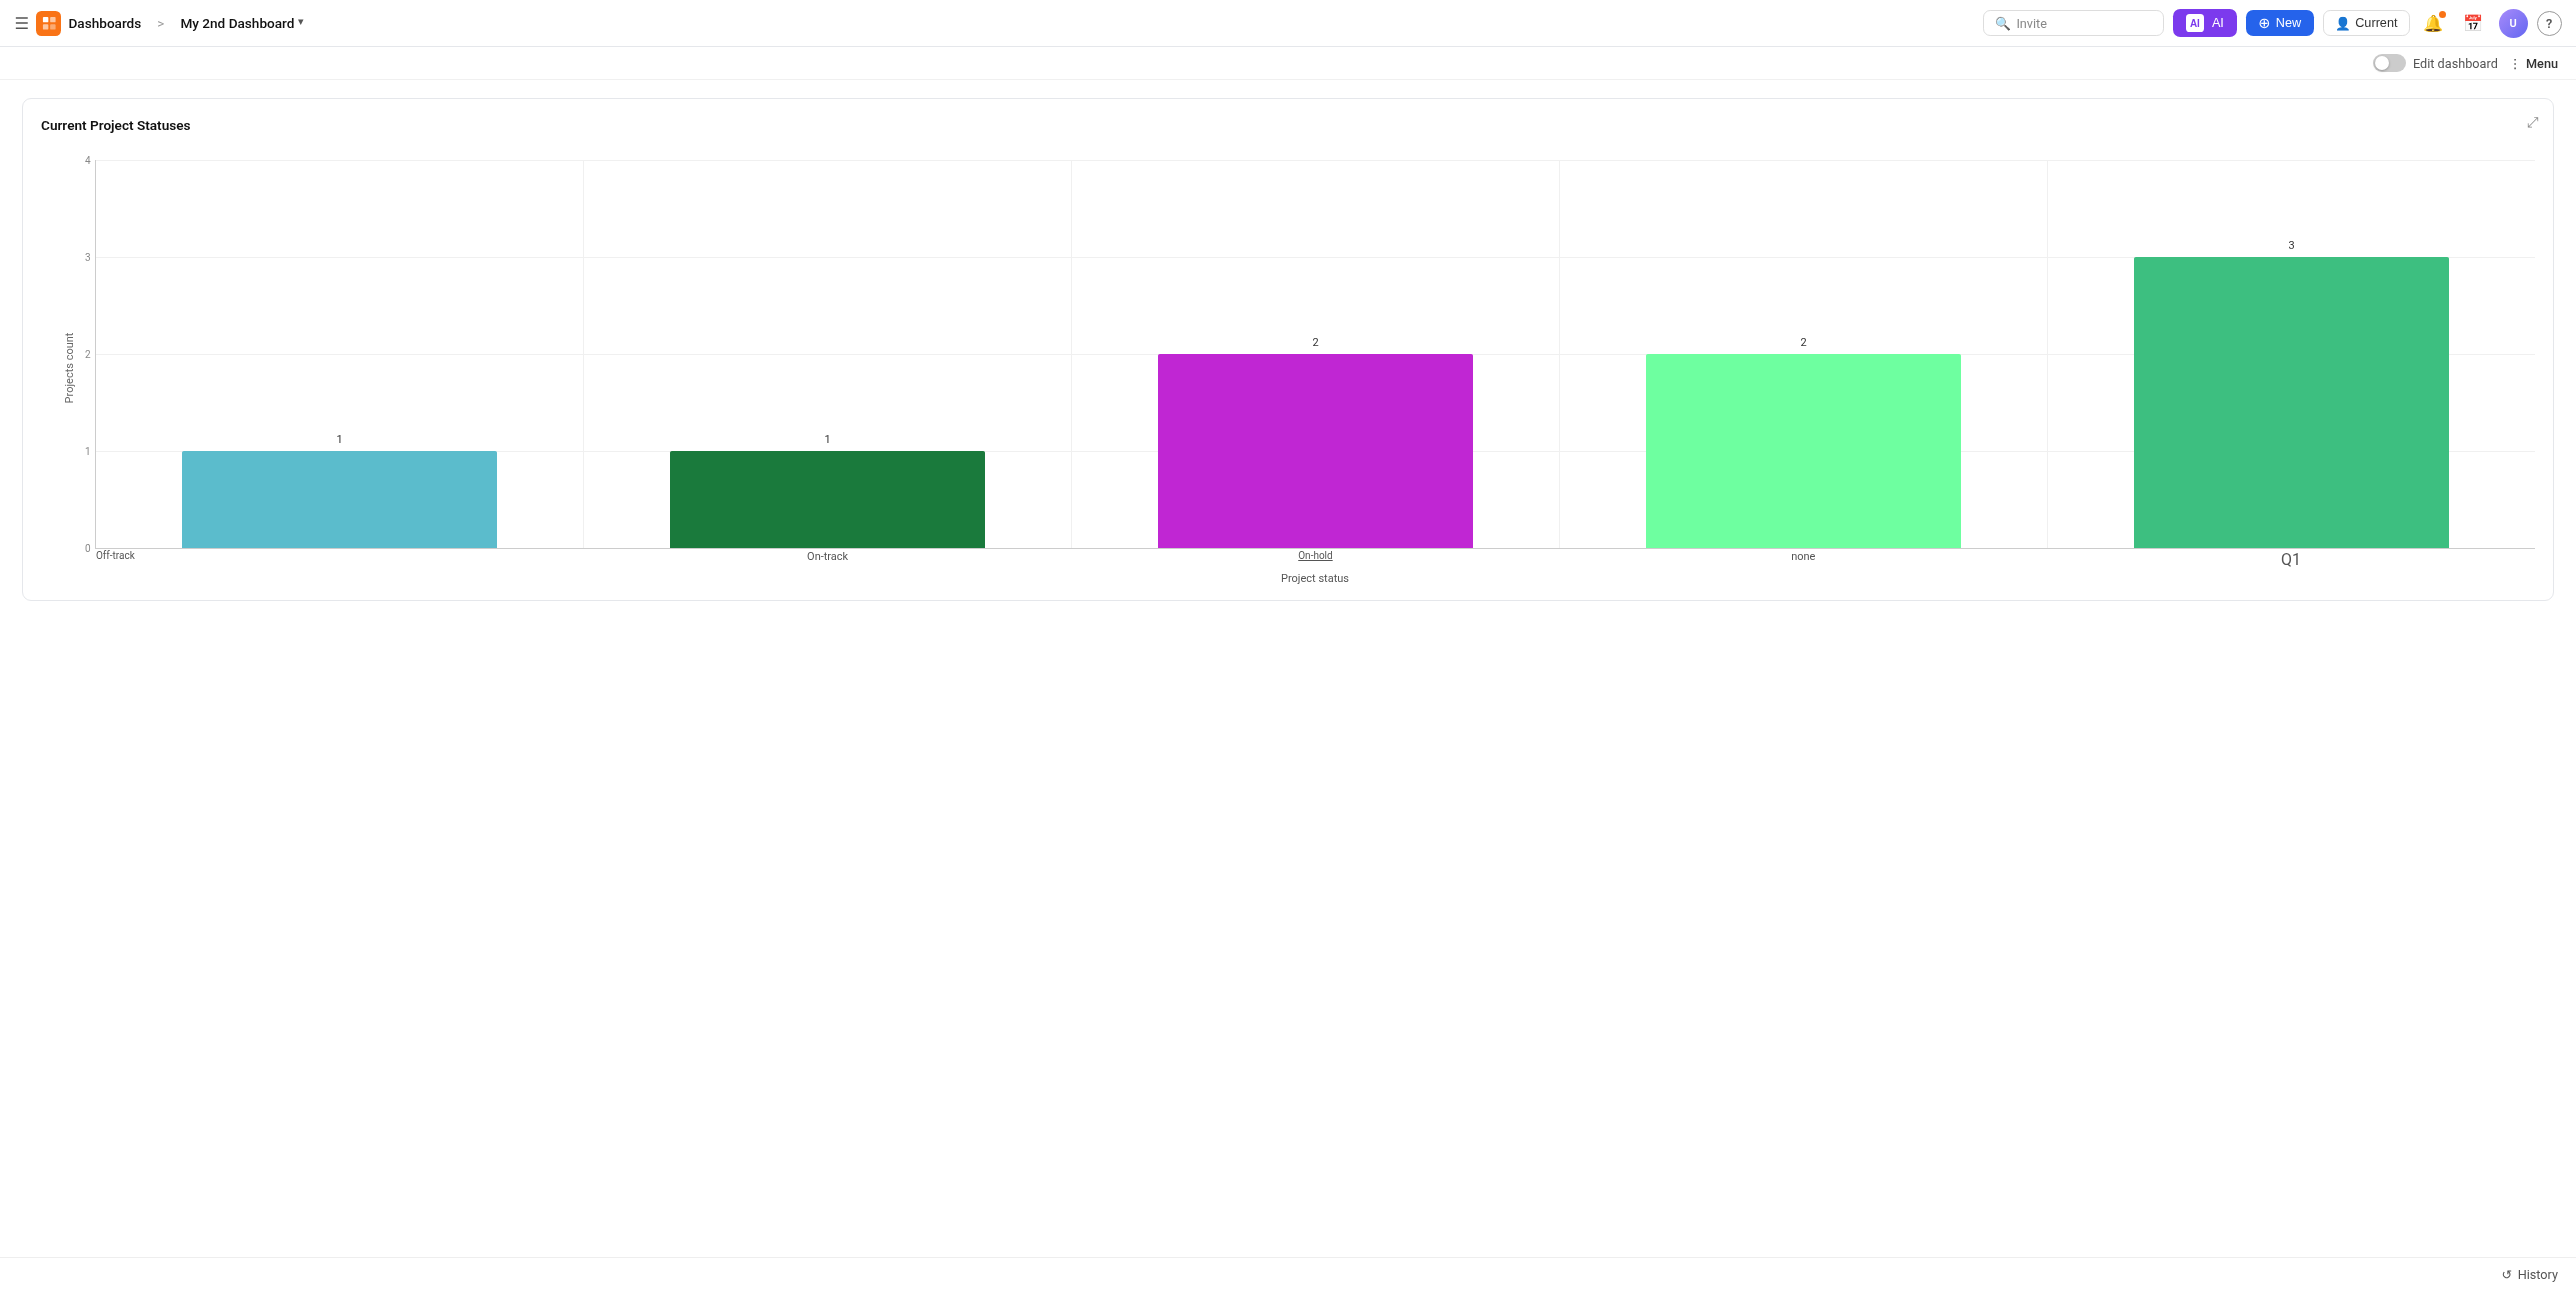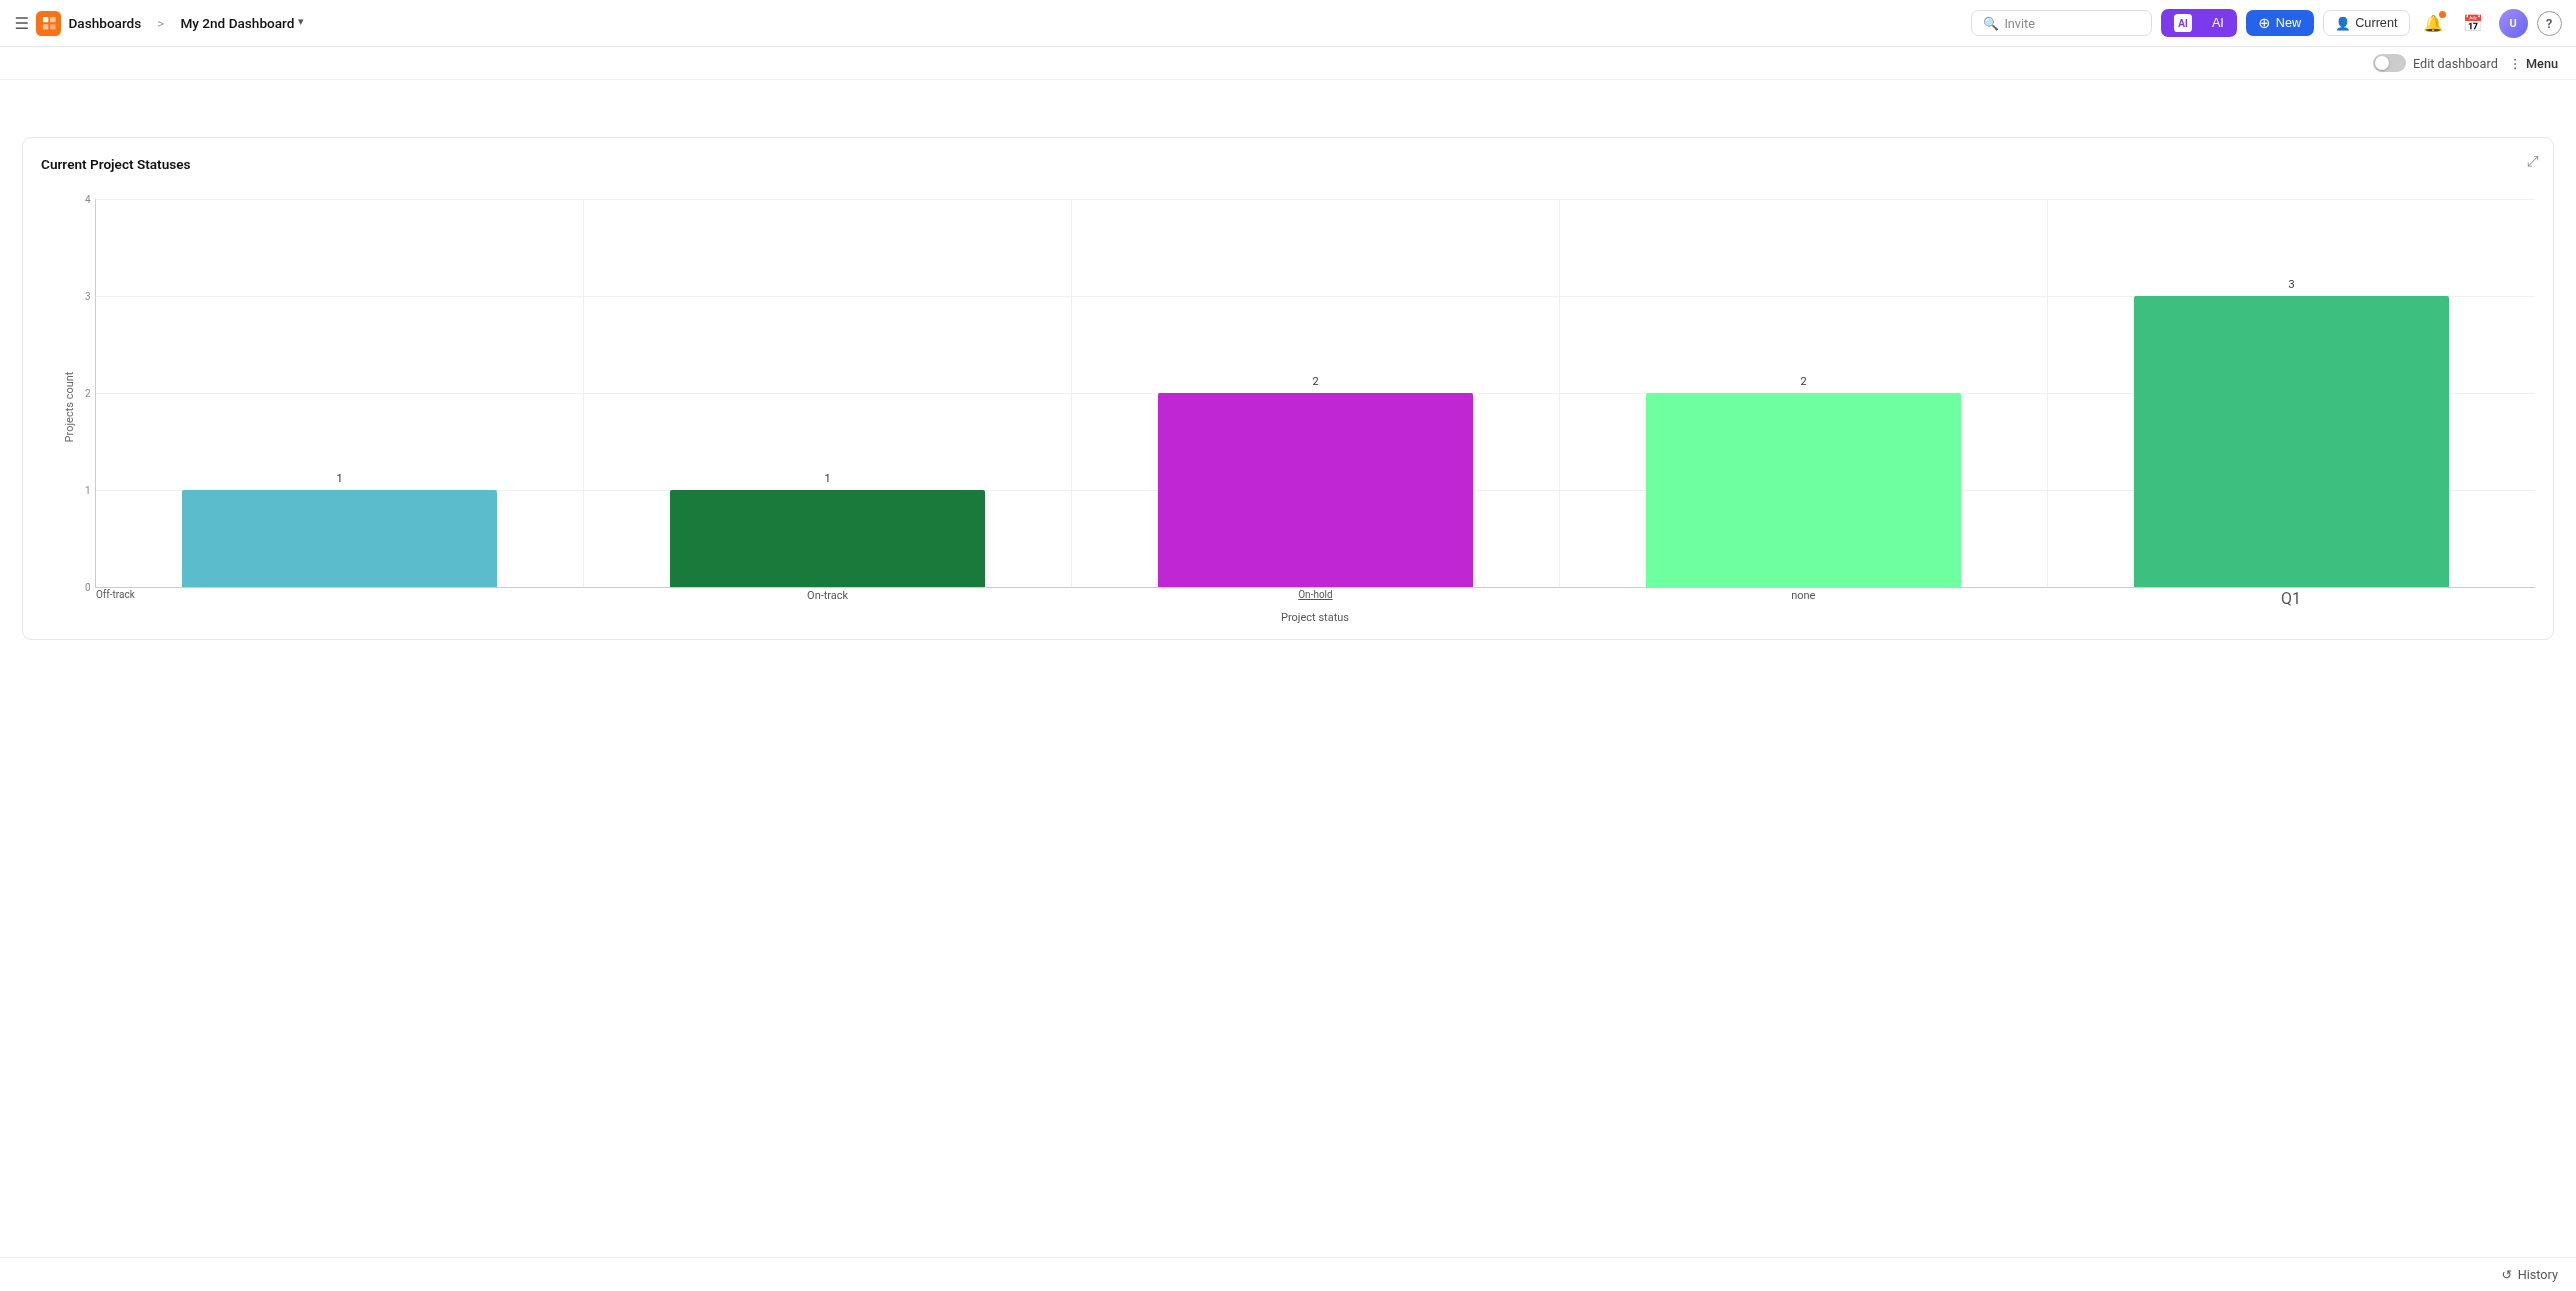--- a/index.html
+++ b/index.html
@@ -23,21 +23,21 @@
     .breadcrumb-current { display: flex; align-items: flex-start; gap: 3.6px; }
     .chevron-down { font-size: 11px; color: #555; }
 
     .topnav-right { display: flex; align-items: center; gap: 9px; }
     .search-box {
       display: flex; align-items: center; gap: 5.4px;
       border: 0.9px solid #ddd; border-radius: 7.2px;
       padding: 4.5px 11px; width: 181px; color: #888; font-size: 12.7px;
     }
     .ai-button {
-      display: flex; align-items: center; gap: 20px;
+      display: flex; align-items: center; gap: 8px;
       background: #7c3aed; color: white; border: none;
       border-radius: 7.2px; padding: 5.4px 12.7px; font-size: 12.7px; font-weight: 500; cursor: pointer;
     }
     .ai-icon-box {
       width: 18px; height: 18px; background: white; border-radius: 3.6px;
       display: flex; align-items: center; justify-content: center;
       color: #7c3aed; font-size: 10px; font-weight: 700;
     }
     .new-button {
       display: flex; align-items: center; gap: 5.4px;
@@ -99,21 +99,20 @@
     }
 
     
     .main-content { padding: 18px 22px; height: calc(100vh - 90px); overflow-y: auto; }
 
     
     .chart-card {
       border: 0.9px solid #e5e7eb; border-radius: 9px;
       padding: 18px 18px 14.5px; position: relative;
       background: white;
-      margin-top: 39px;
     }
     .chart-title { font-size: 13.6px; font-weight: 600; color: #111; margin-bottom: 18px; }
     .expand-icon {
       position: absolute; top: 14.5px; right: 14.5px;
       font-size: 14.5px; color: #888; cursor: pointer;
     }
 
     
     .bottom-bar {
       position: fixed; bottom: 0; right: 0;

